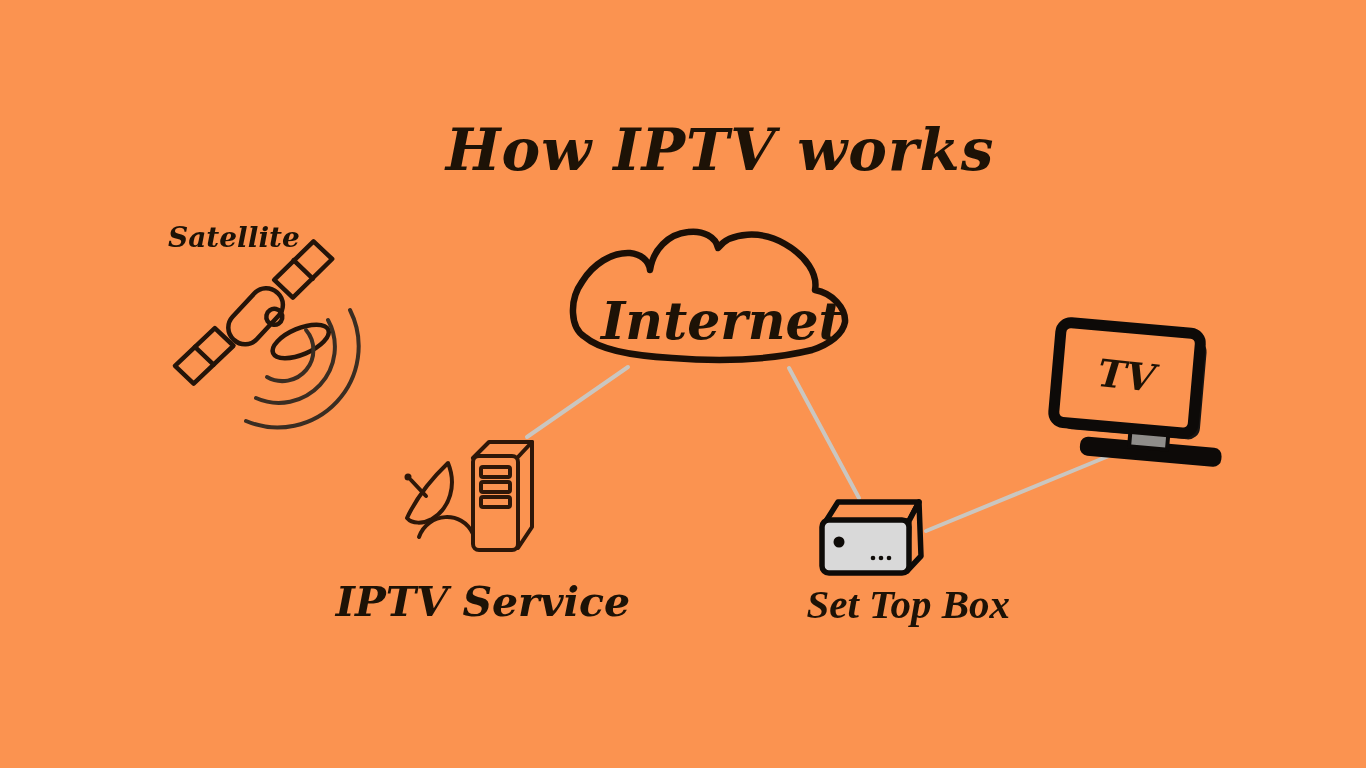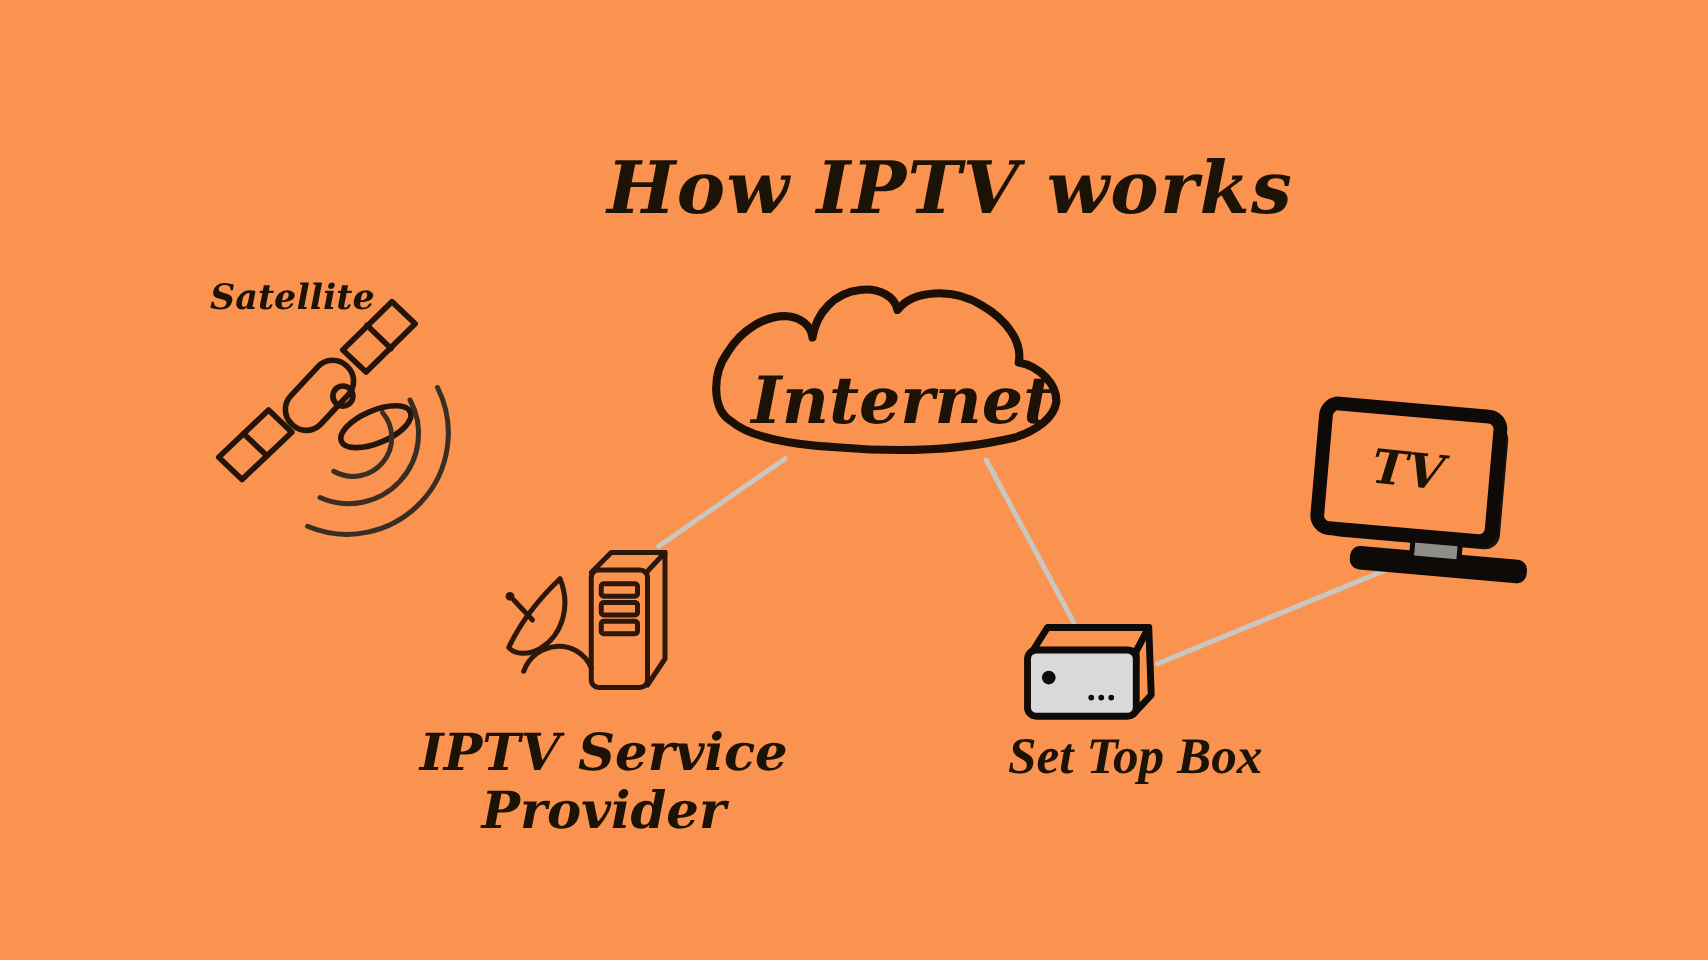--- a/index.html
+++ b/index.html
@@ -28,21 +28,20 @@
     white-space: nowrap;
     line-height: 1.12;
   }
   .title {
     left: 440px;
     top: 118px;
     width: 560px;
     text-align: center;
     font-size: 58px;
     letter-spacing: 1px;
-    margin-left: 40px;
   }
   .satellite-label {
     left: 168px;
     top: 222px;
     font-size: 28px;
   }
   .internet-label {
     left: 601px;
     top: 292px;
     width: 240px;
@@ -158,20 +157,19 @@
   </svg>
 
   <div class="label title">How IPTV works</div>
 
   <div class="label satellite-label">Satellite</div>
 
   <div class="label internet-label">Internet</div>
 
   <div class="label iptv-provider-label">
     <div>IPTV Service</div>
-    <div>Provider</div>
   </div>
 
   <div class="label stb-label">Set Top Box</div>
 
   <div class="label tv-label">TV</div>
 
 </div>
 
 </body></html>

